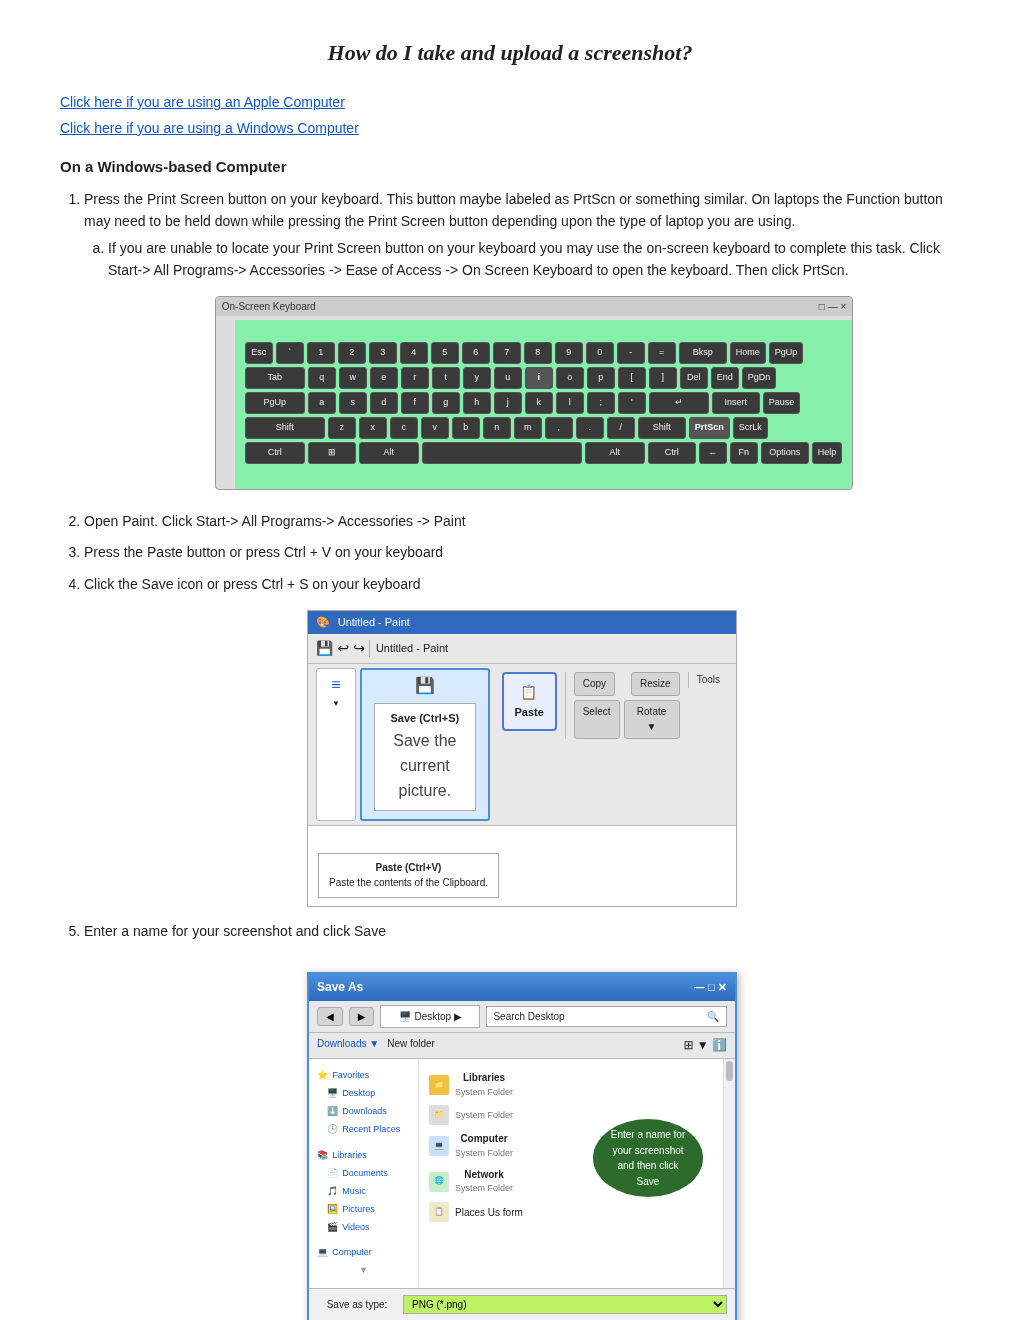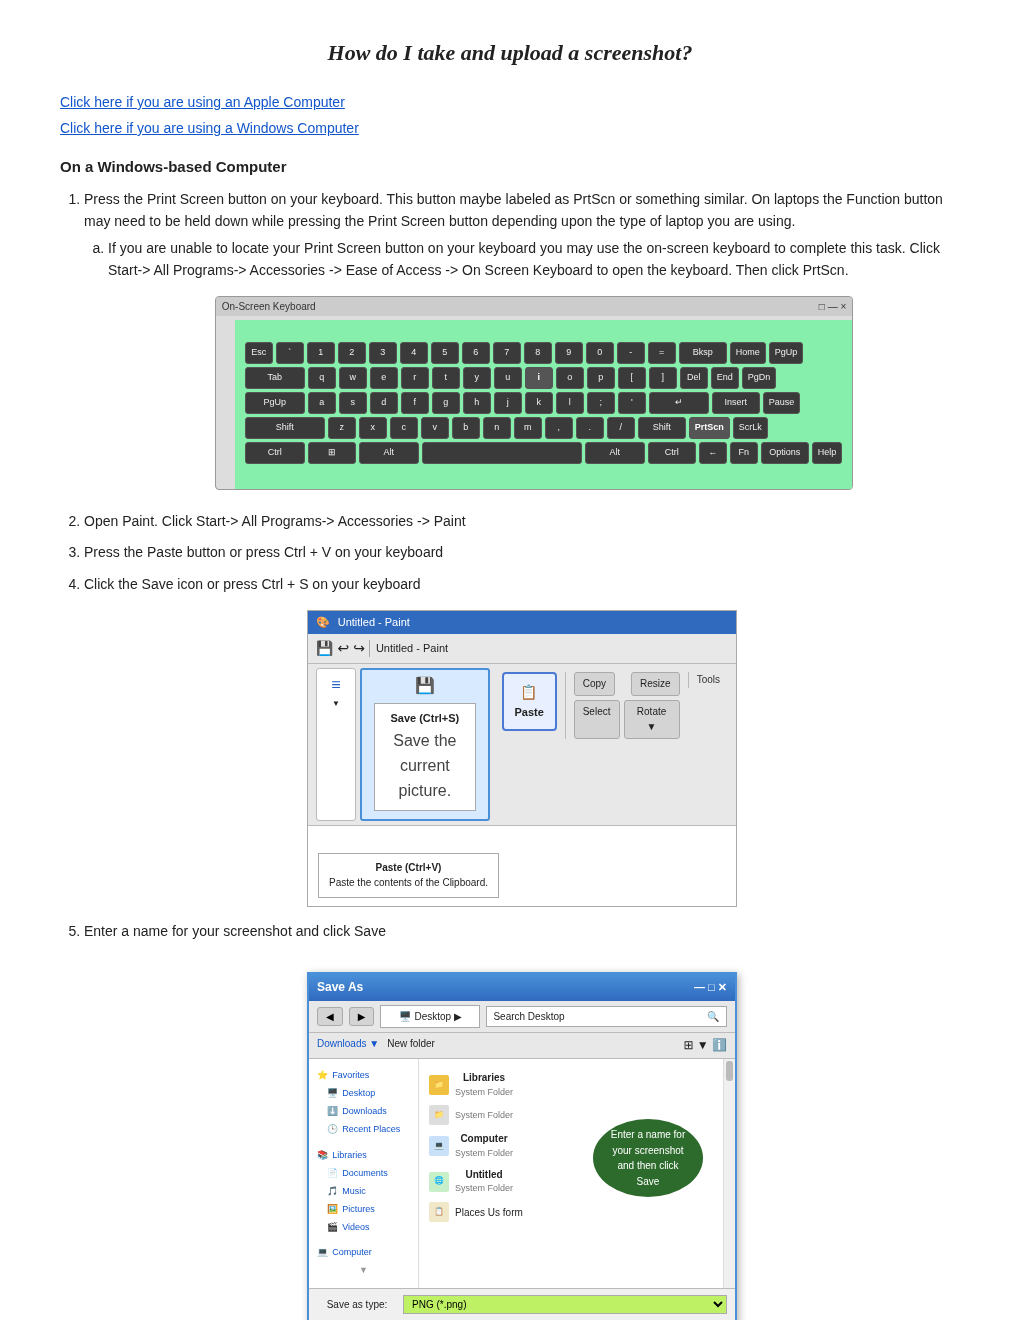--- a/index.html
+++ b/index.html
@@ -562,21 +562,21 @@
             <div class="saveas-item">
               <div class="saveas-icon" style="background:#c8e0f8;">💻</div>
               <div>
                 <div style="font-weight:bold; font-size:10px;">Computer</div>
                 <div style="color:#777; font-size:9px;">System Folder</div>
               </div>
             </div>
             <div class="saveas-item">
               <div class="saveas-icon" style="background:#c8f0c8;">🌐</div>
               <div>
-                <div style="font-weight:bold; font-size:10px;">Untitled</div>
+                <div style="font-weight:bold; font-size:10px;">Network</div>
                 <div style="color:#777; font-size:9px;">System Folder</div>
               </div>
             </div>
             <div class="saveas-item">
               <div class="saveas-icon" style="background:#f0e8c8;">📋</div>
               <div>
                 <div style="font-size:10px;">Places Us form</div>
               </div>
             </div>
             <div class="tooltip-bubble">Enter a name for your screenshot and then click Save</div>

